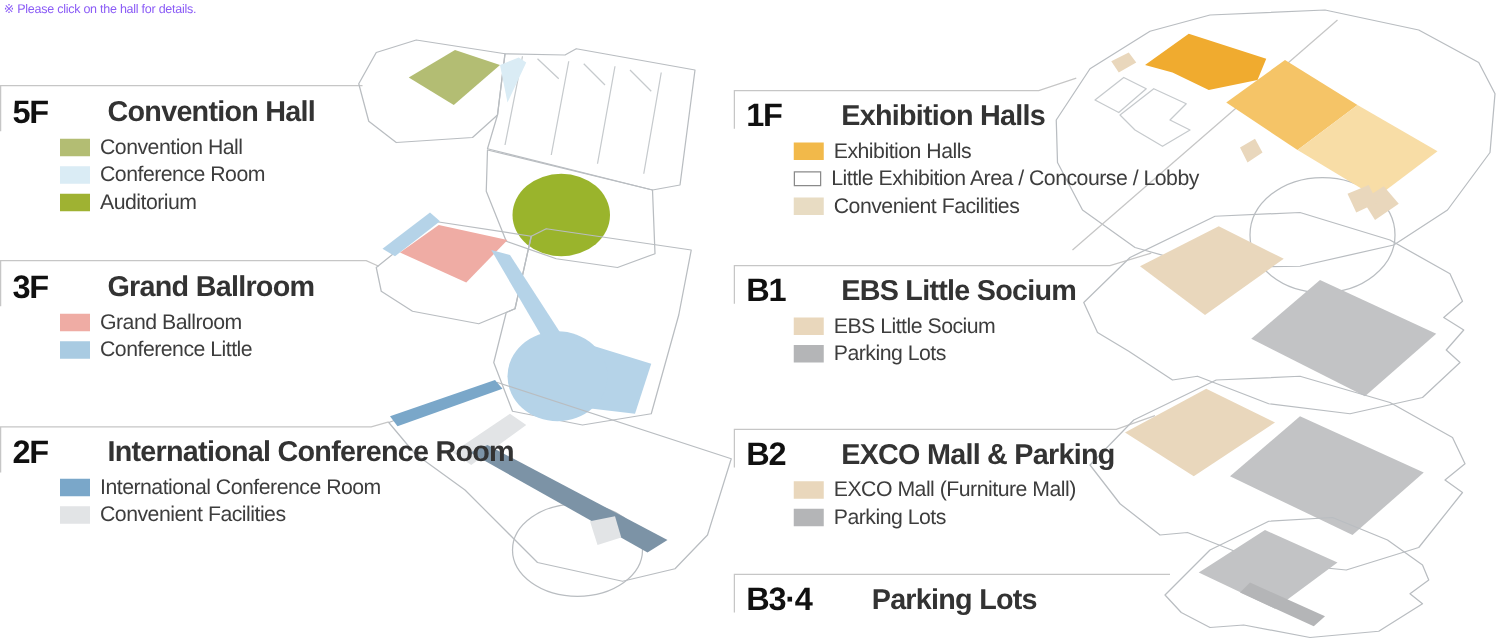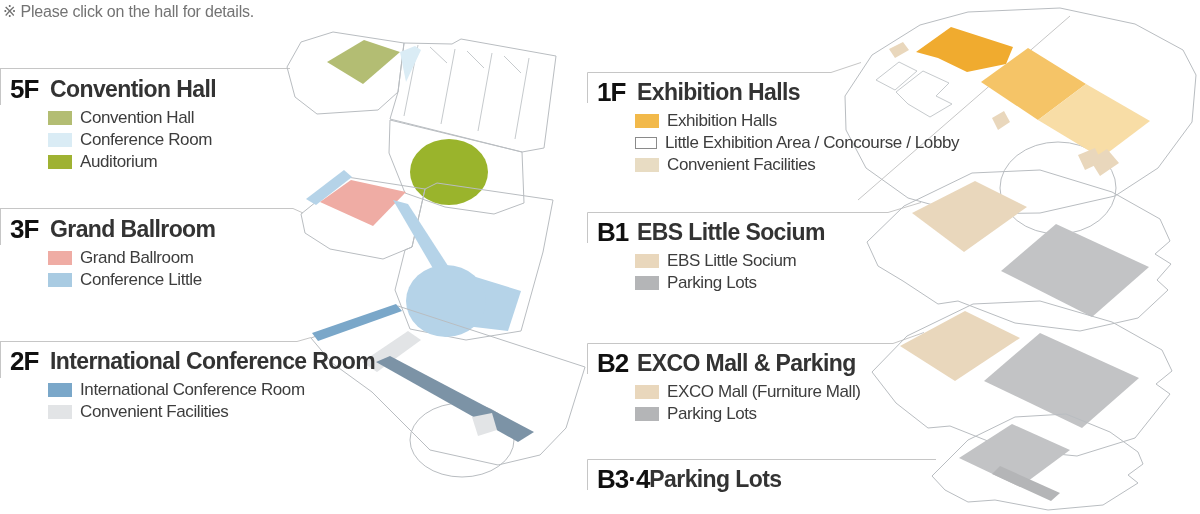--- a/index.html
+++ b/index.html
@@ -1,21 +1,21 @@
 <!DOCTYPE html>
 <html><head>
 <meta charset="utf-8">
 <style>
   html,body{margin:0;padding:0;background:#ffffff;}
   #stage{position:relative;width:1200px;height:514px;background:#ffffff;overflow:hidden;
          font-family:"Liberation Sans","DejaVu Sans",sans-serif;}
   #planlayer{position:absolute;left:0;top:0;width:1200px;height:514px;}
-  .note{position:absolute;left:3px;top:2px;font-size:16px;color:#737373;letter-spacing:-0.2px;}
+  .note{position:absolute;left:3px;top:2px;font-size:10px;color:#8b5cf6;letter-spacing:-0.2px;}
   .section{position:absolute;}
-  .head{display:flex;align-items:flex-start;height:30px;line-height:30px;}
+  .head{display:flex;align-items:flex-start;height:30px;line-height:30px;gap:36px;}
   .floor{min-width:40px;font-size:26px;font-weight:700;color:#101010;letter-spacing:-1px;}
   .sec-title{font-size:23px;font-weight:700;color:#333;letter-spacing:-0.6px;white-space:nowrap;}
   ul.legend{list-style:none;margin:3px 0 0 38px;padding:0;}
   ul.legend li{height:22px;display:flex;align-items:center;white-space:nowrap;}
   .swatch{display:inline-block;width:24px;height:14px;margin-right:8px;flex:0 0 auto;}
   .swatch.small{width:22px;height:12px;box-sizing:border-box;}
   .lbl{font-size:17px;color:#3d3d3d;letter-spacing:-0.4px;}
 </style>
 </head>
 <body>
@@ -203,18 +203,18 @@
         </li>
       <li>
           <span class="swatch" style="background: rgb(180, 181, 183);"></span>
           <span class="lbl">Parking Lots</span>
         </li>
     </ul>
   </div>
 
   <div class="section" style="left:597px;top:464px">
     <div class="head">
-      <span class="floor" style="min-width:52px;">B3·4</span>
+      <span class="floor" style="min-width:52px;margin-right:12px">B3·4</span>
       <span class="sec-title">Parking Lots</span>
     </div>
   </div>
 
 </div>
 
 </body></html>

